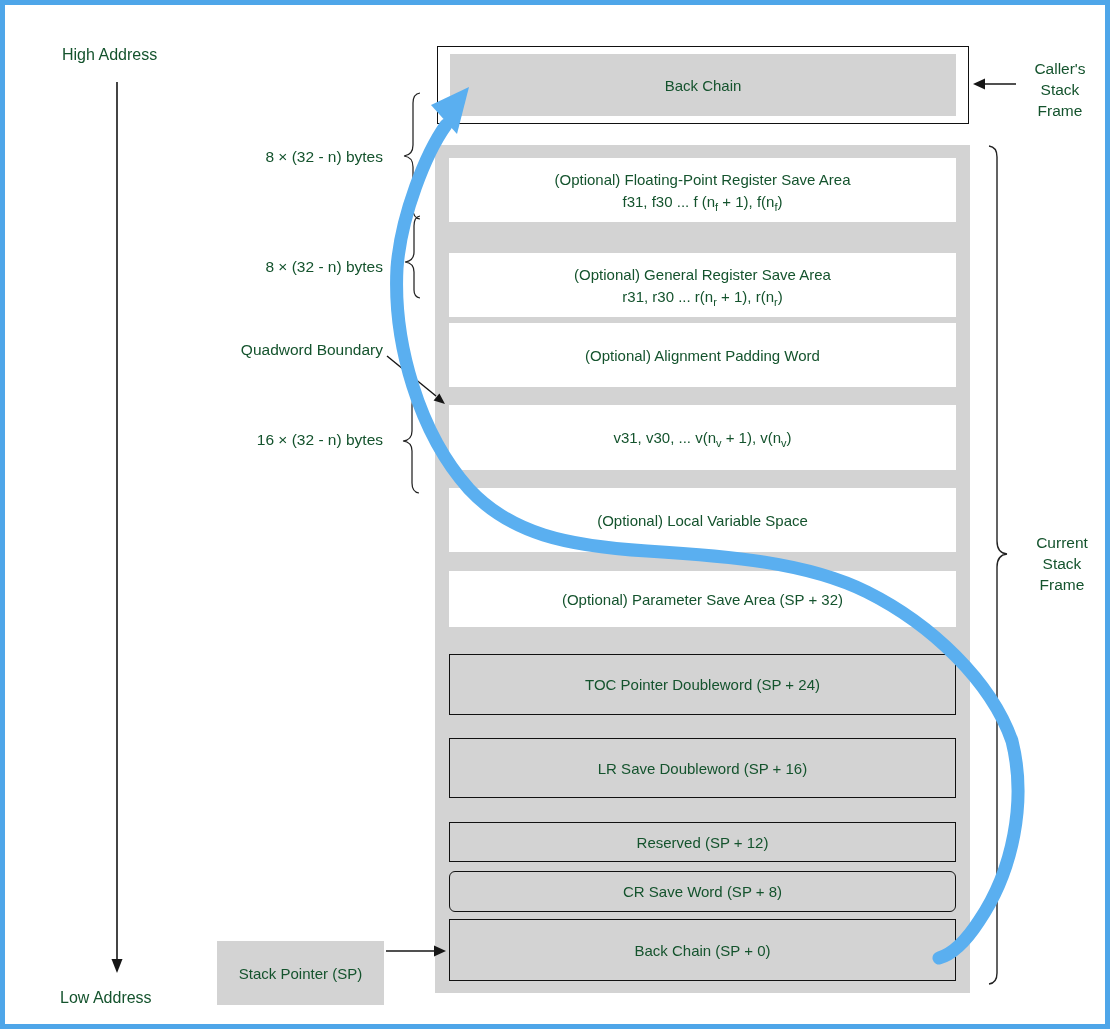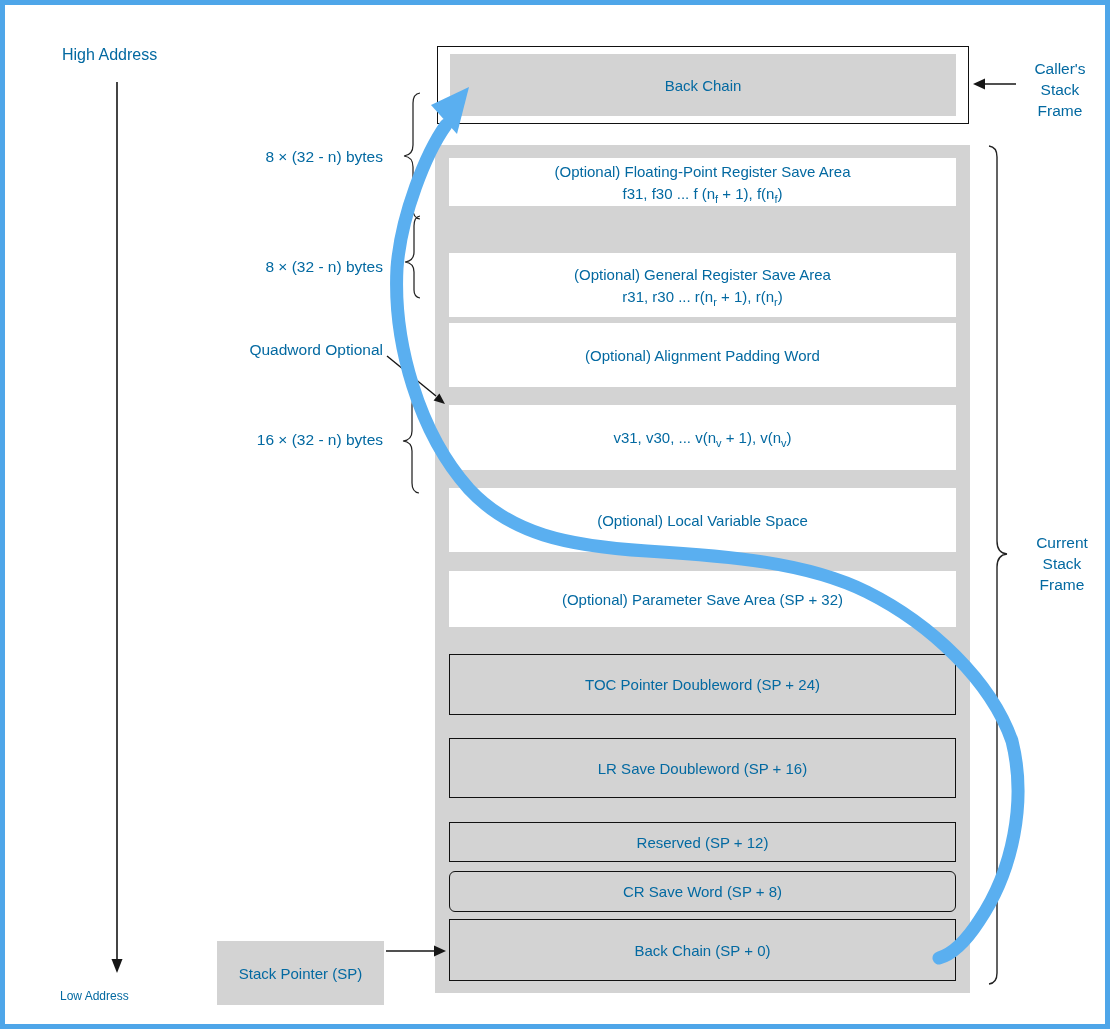--- a/index.html
+++ b/index.html
@@ -3,21 +3,21 @@
 <meta charset="utf-8">
 <style>
   html,body{margin:0;padding:0;background:#fff;}
   .page{
     position:relative;
     width:1110px;height:1029px;
     box-sizing:border-box;
     border:5px solid var(--border-blue,#4EA6E9);
     background:#fff;
     font-family:"Liberation Sans", sans-serif;
-    color:#0369a1;
+    color:#14532d;
     overflow:hidden;
     padding-left:28px;
   }
   .lbl{position:absolute;font-size:15.5px;white-space:nowrap;}
   .r{text-align:right;width:228px;left:150px;}
   .side-label{position:absolute;width:90px;text-align:center;font-size:15.5px;line-height:21px;margin-top:9px;}
   .sp-box{
     position:absolute;left:212px;top:936px;width:167px;height:64px;
     background:var(--box-gray,#D3D3D3);
     display:flex;align-items:center;justify-content:center;font-size:15px;
@@ -52,25 +52,25 @@
   .brace{stroke:#222;fill:none;stroke-width:1.25px;}
   .blue-stroke{stroke:var(--accent-blue,#5AAFF0);fill:none;}
   .blue-fill{fill:var(--accent-blue,#5AAFF0);stroke:none;}
 </style>
 </head>
 <body>
 
 <div class="page">
 
   <div class="lbl" style="left:57px;top:41px;font-size:16px;">High Address</div>
-  <div class="lbl" style="left:55px;top:984px;font-size:12px;">Low Address</div>
+  <div class="lbl" style="left:55px;top:984px;font-size:16px;">Low Address</div>
 
   <div class="lbl r" style="top:143px;">8 × (32 - n) bytes</div>
   <div class="lbl r" style="top:253px;">8 × (32 - n) bytes</div>
-  <div class="lbl r" style="top:336px;">Quadword Optional</div>
+  <div class="lbl r" style="top:336px;">Quadword Boundary</div>
   <div class="lbl r" style="top:426px;">16 × (32 - n) bytes</div>
 
   <div class="sp-box">Stack Pointer (SP)</div>
 
   <div class="side-label" style="left:1010px;top:44px;">
     <div>Caller's</div>
     <div>Stack</div>
     <div>Frame</div>
   </div>
   <div class="side-label" style="left:1012px;top:518px;">
@@ -78,21 +78,21 @@
     <div>Stack</div>
     <div>Frame</div>
   </div>
 
   <div class="top-box">
     <div class="top-box-inner">Back Chain</div>
   </div>
 
   <div class="frame-container"></div>
 
-  <div class="row white" style="top:153px;height:48px;">
+  <div class="row white" style="top:153px;height:64px;">
     <div>(Optional) Floating-Point Register Save Area</div>
     <div>f31, f30 ... f (n<sub>f</sub> + 1), f(n<sub>f</sub>)</div>
   </div>
   <div class="row white" style="top:248px;height:64px;">
     <div>(Optional) General Register Save Area</div>
     <div>r31, r30 ... r(n<sub>r</sub> + 1), r(n<sub>r</sub>)</div>
   </div>
   <div class="row white" style="top:318px;height:64px;">
     <div>(Optional) Alignment Padding Word</div>
   </div>

